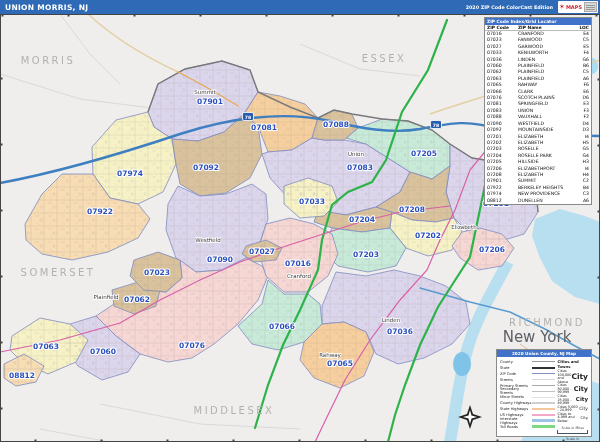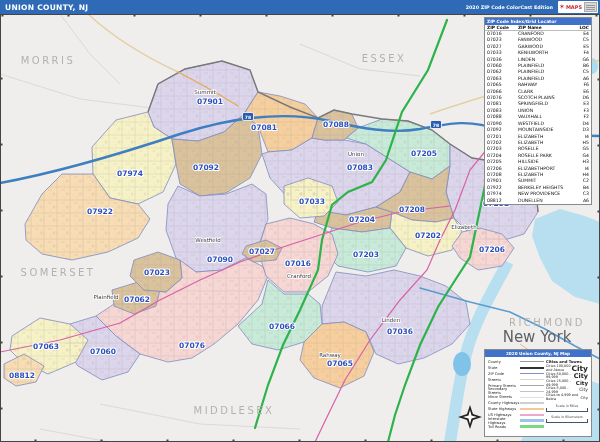--- a/index.html
+++ b/index.html
@@ -29,21 +29,21 @@
   text.shield{fill:#fff;font-size:4.5px;font-weight:bold;text-anchor:middle;}
   
   #zipPanel{position:absolute;right:8px;top:3px;width:106px;background:#fff;border:1px solid #8a8a8a;
             font-size:4.6px;color:#111;}
   #zipPanel .hd{background:#3f72c8;color:#fff;font-weight:bold;font-size:4.4px;padding:1px 2px;}
   #zipPanel table{border-collapse:collapse;width:100%;}
   #zipPanel th{text-align:left;font-size:4.4px;border-bottom:.5px solid #bbb;padding:0 2px;font-weight:bold;}
   #zipPanel td{padding:0 2px;line-height:6.4px;white-space:nowrap;}
   #zipPanel th:last-child,#zipPanel td:last-child{text-align:right;}
   
-  #legendPanel{position:absolute;right:8px;bottom:5px;width:108px;height:88px;background:#fff;
+  #legendPanel{position:absolute;right:8px;bottom:5px;width:96px;height:88px;background:#fff;
                border:1px solid #8a8a8a;box-sizing:border-box;font-size:3.6px;color:#222;}
   #legendPanel .hd{background:#3f72c8;color:#fff;font-weight:bold;font-size:4.2px;text-align:center;
                    padding:1px 0;}
   #legendCols{display:flex;padding:2px 3px 0 3px;}
   #lcol{width:56px;}
   #lcol .li{display:flex;align-items:center;height:5.9px;}
   #lcol .li .lab{width:32px;}
   #lcol .li .smp{flex:1;height:0;border-top-style:solid;border-top-color:#888;}
   #rcol{flex:1;padding-left:2px;}
   #rcol .ct{font-weight:bold;font-size:3.8px;margin-bottom:1px;}
@@ -53,21 +53,21 @@
   .sb{margin-top:3px;}
   .sb .slab{text-align:center;font-size:3.3px;color:#444;}
   .sb .bar{height:3px;border-left:1px solid #456;border-right:1px solid #456;border-bottom:1px solid #456;}
 </style>
 </head>
 <body>
 
 <div id="stage">
 
   <div id="titlebar">
-    <span class="t">UNION COUNTY, NJ</span>
+    <span class="t">UNION MORRIS, NJ</span>
     <span class="spacer"></span>
     <span class="ed">2020 ZIP Code ColorCast Edition</span>
     <span id="logo">
       <span class="star">✶</span>
       <span class="m">MAPS</span>
       <span class="fine">
           <i></i>
           <i></i>
           <i></i>
         </span>

